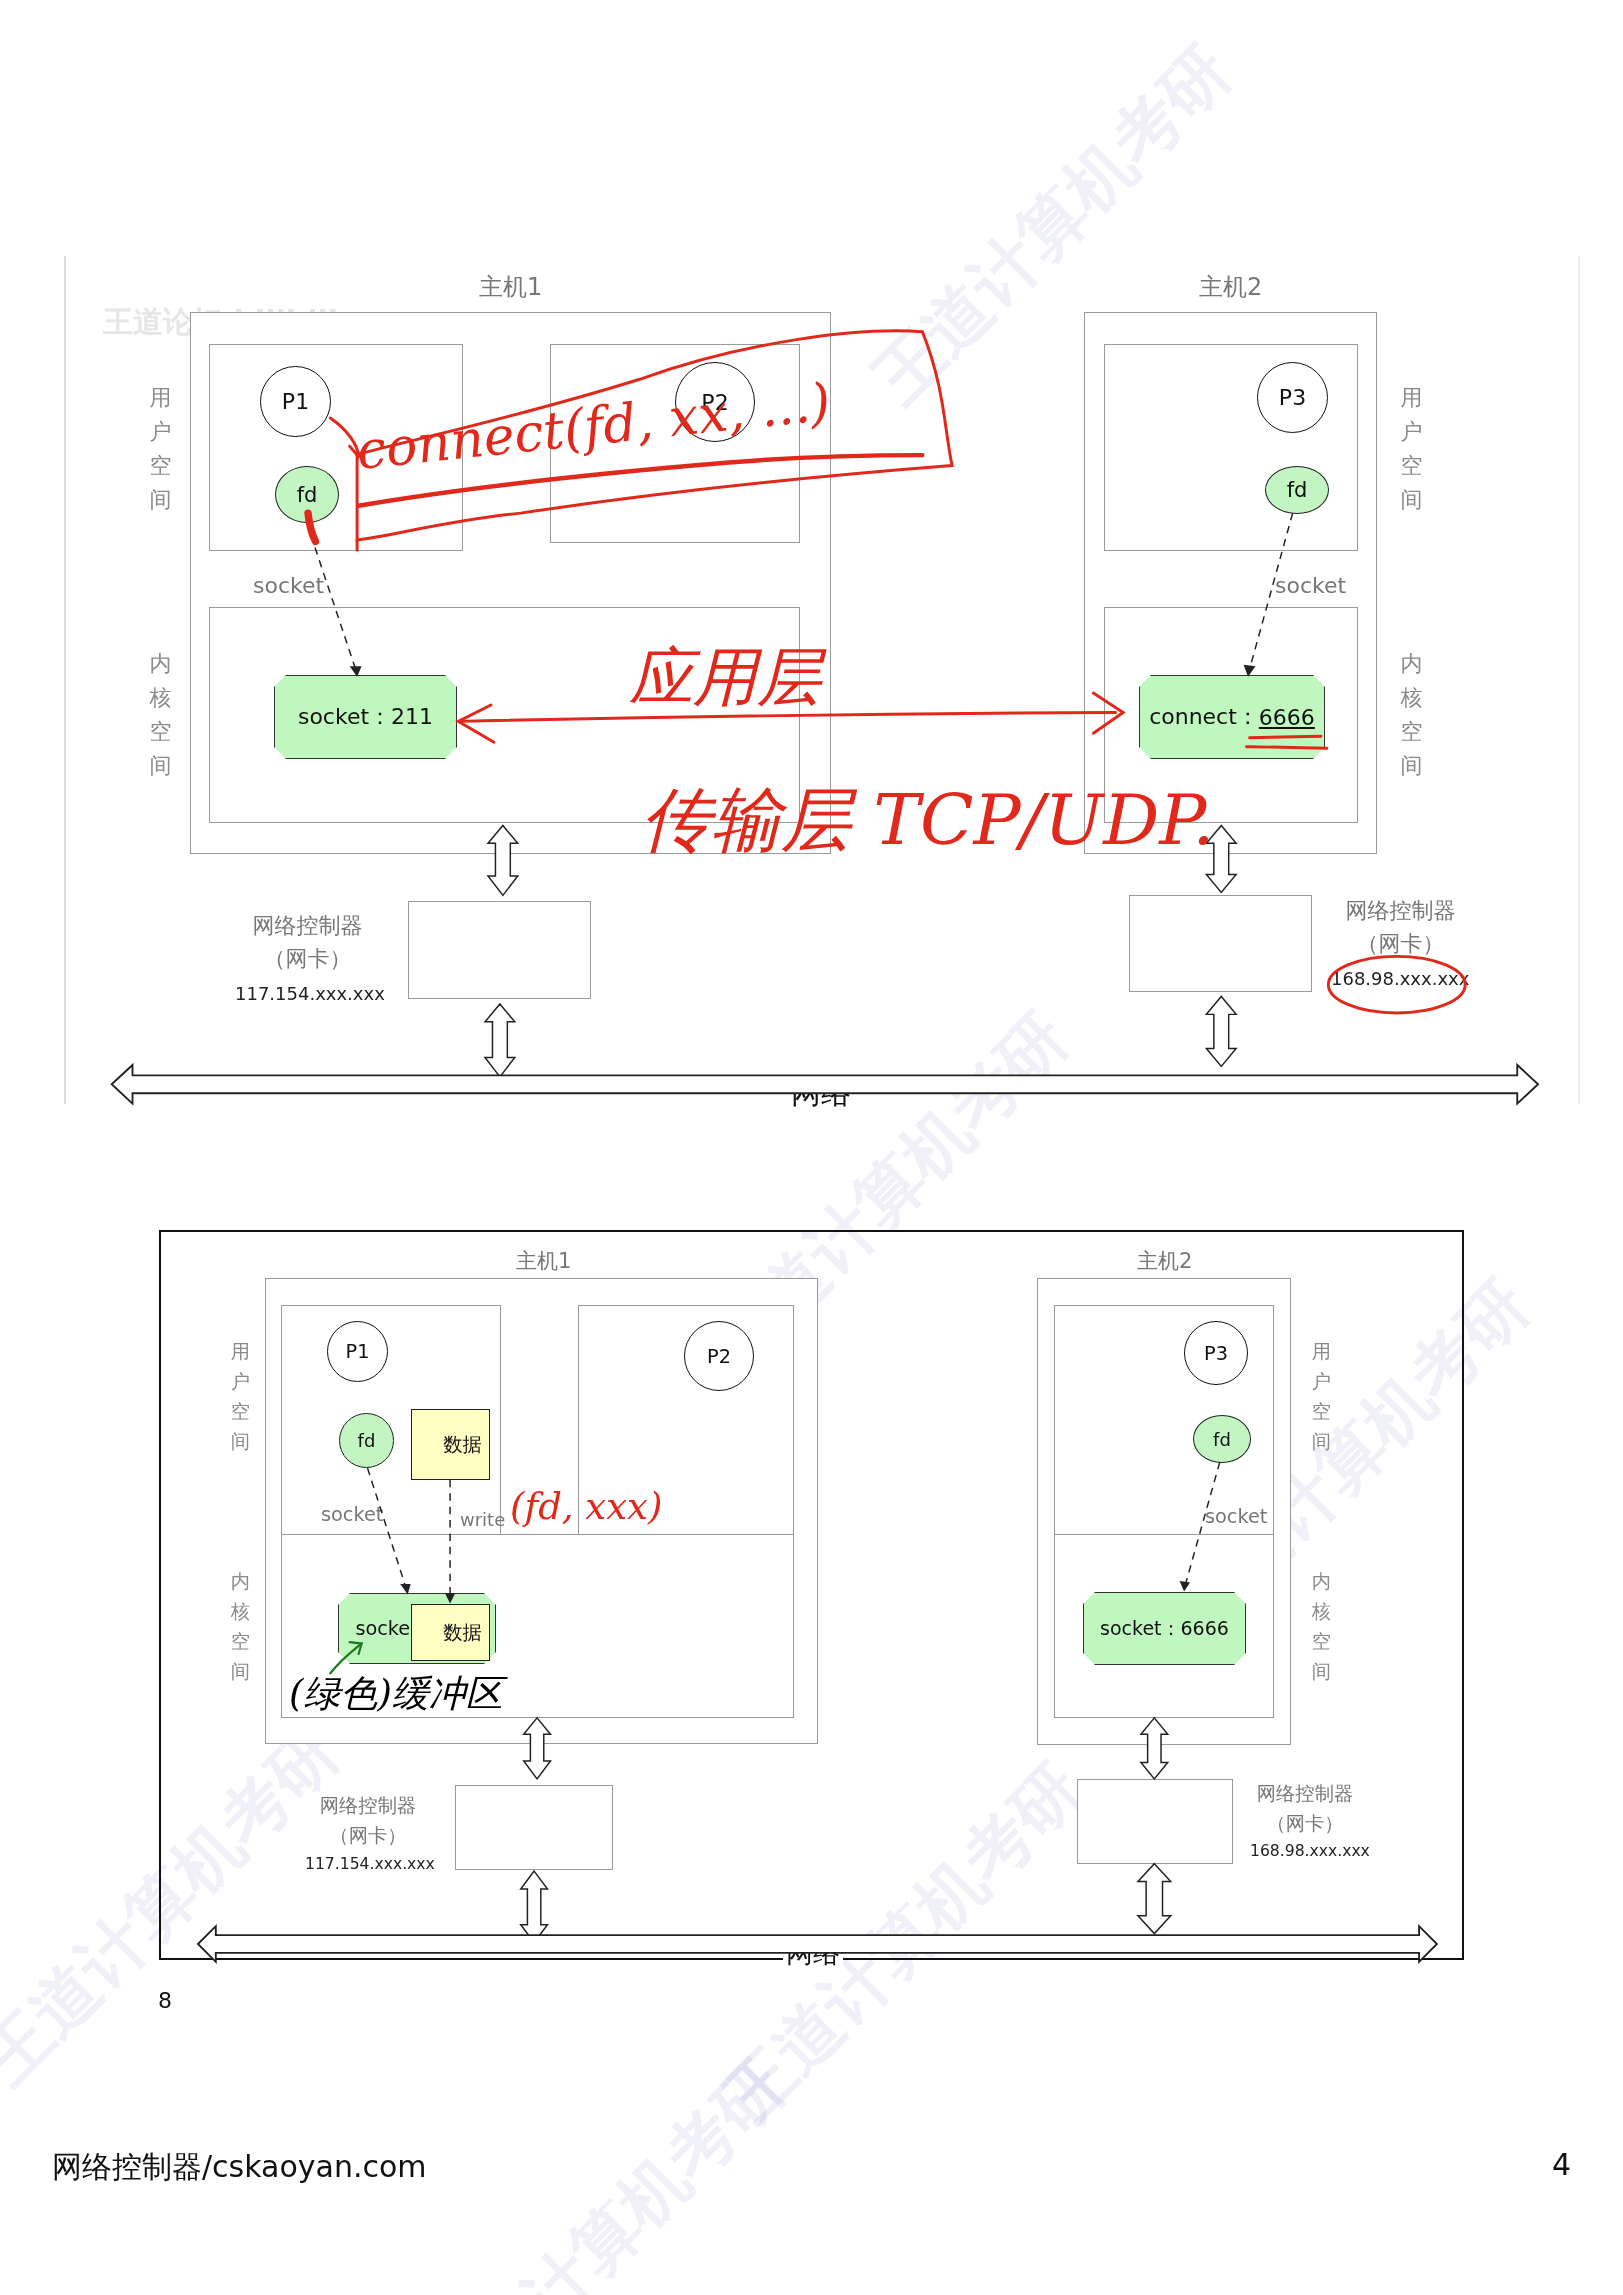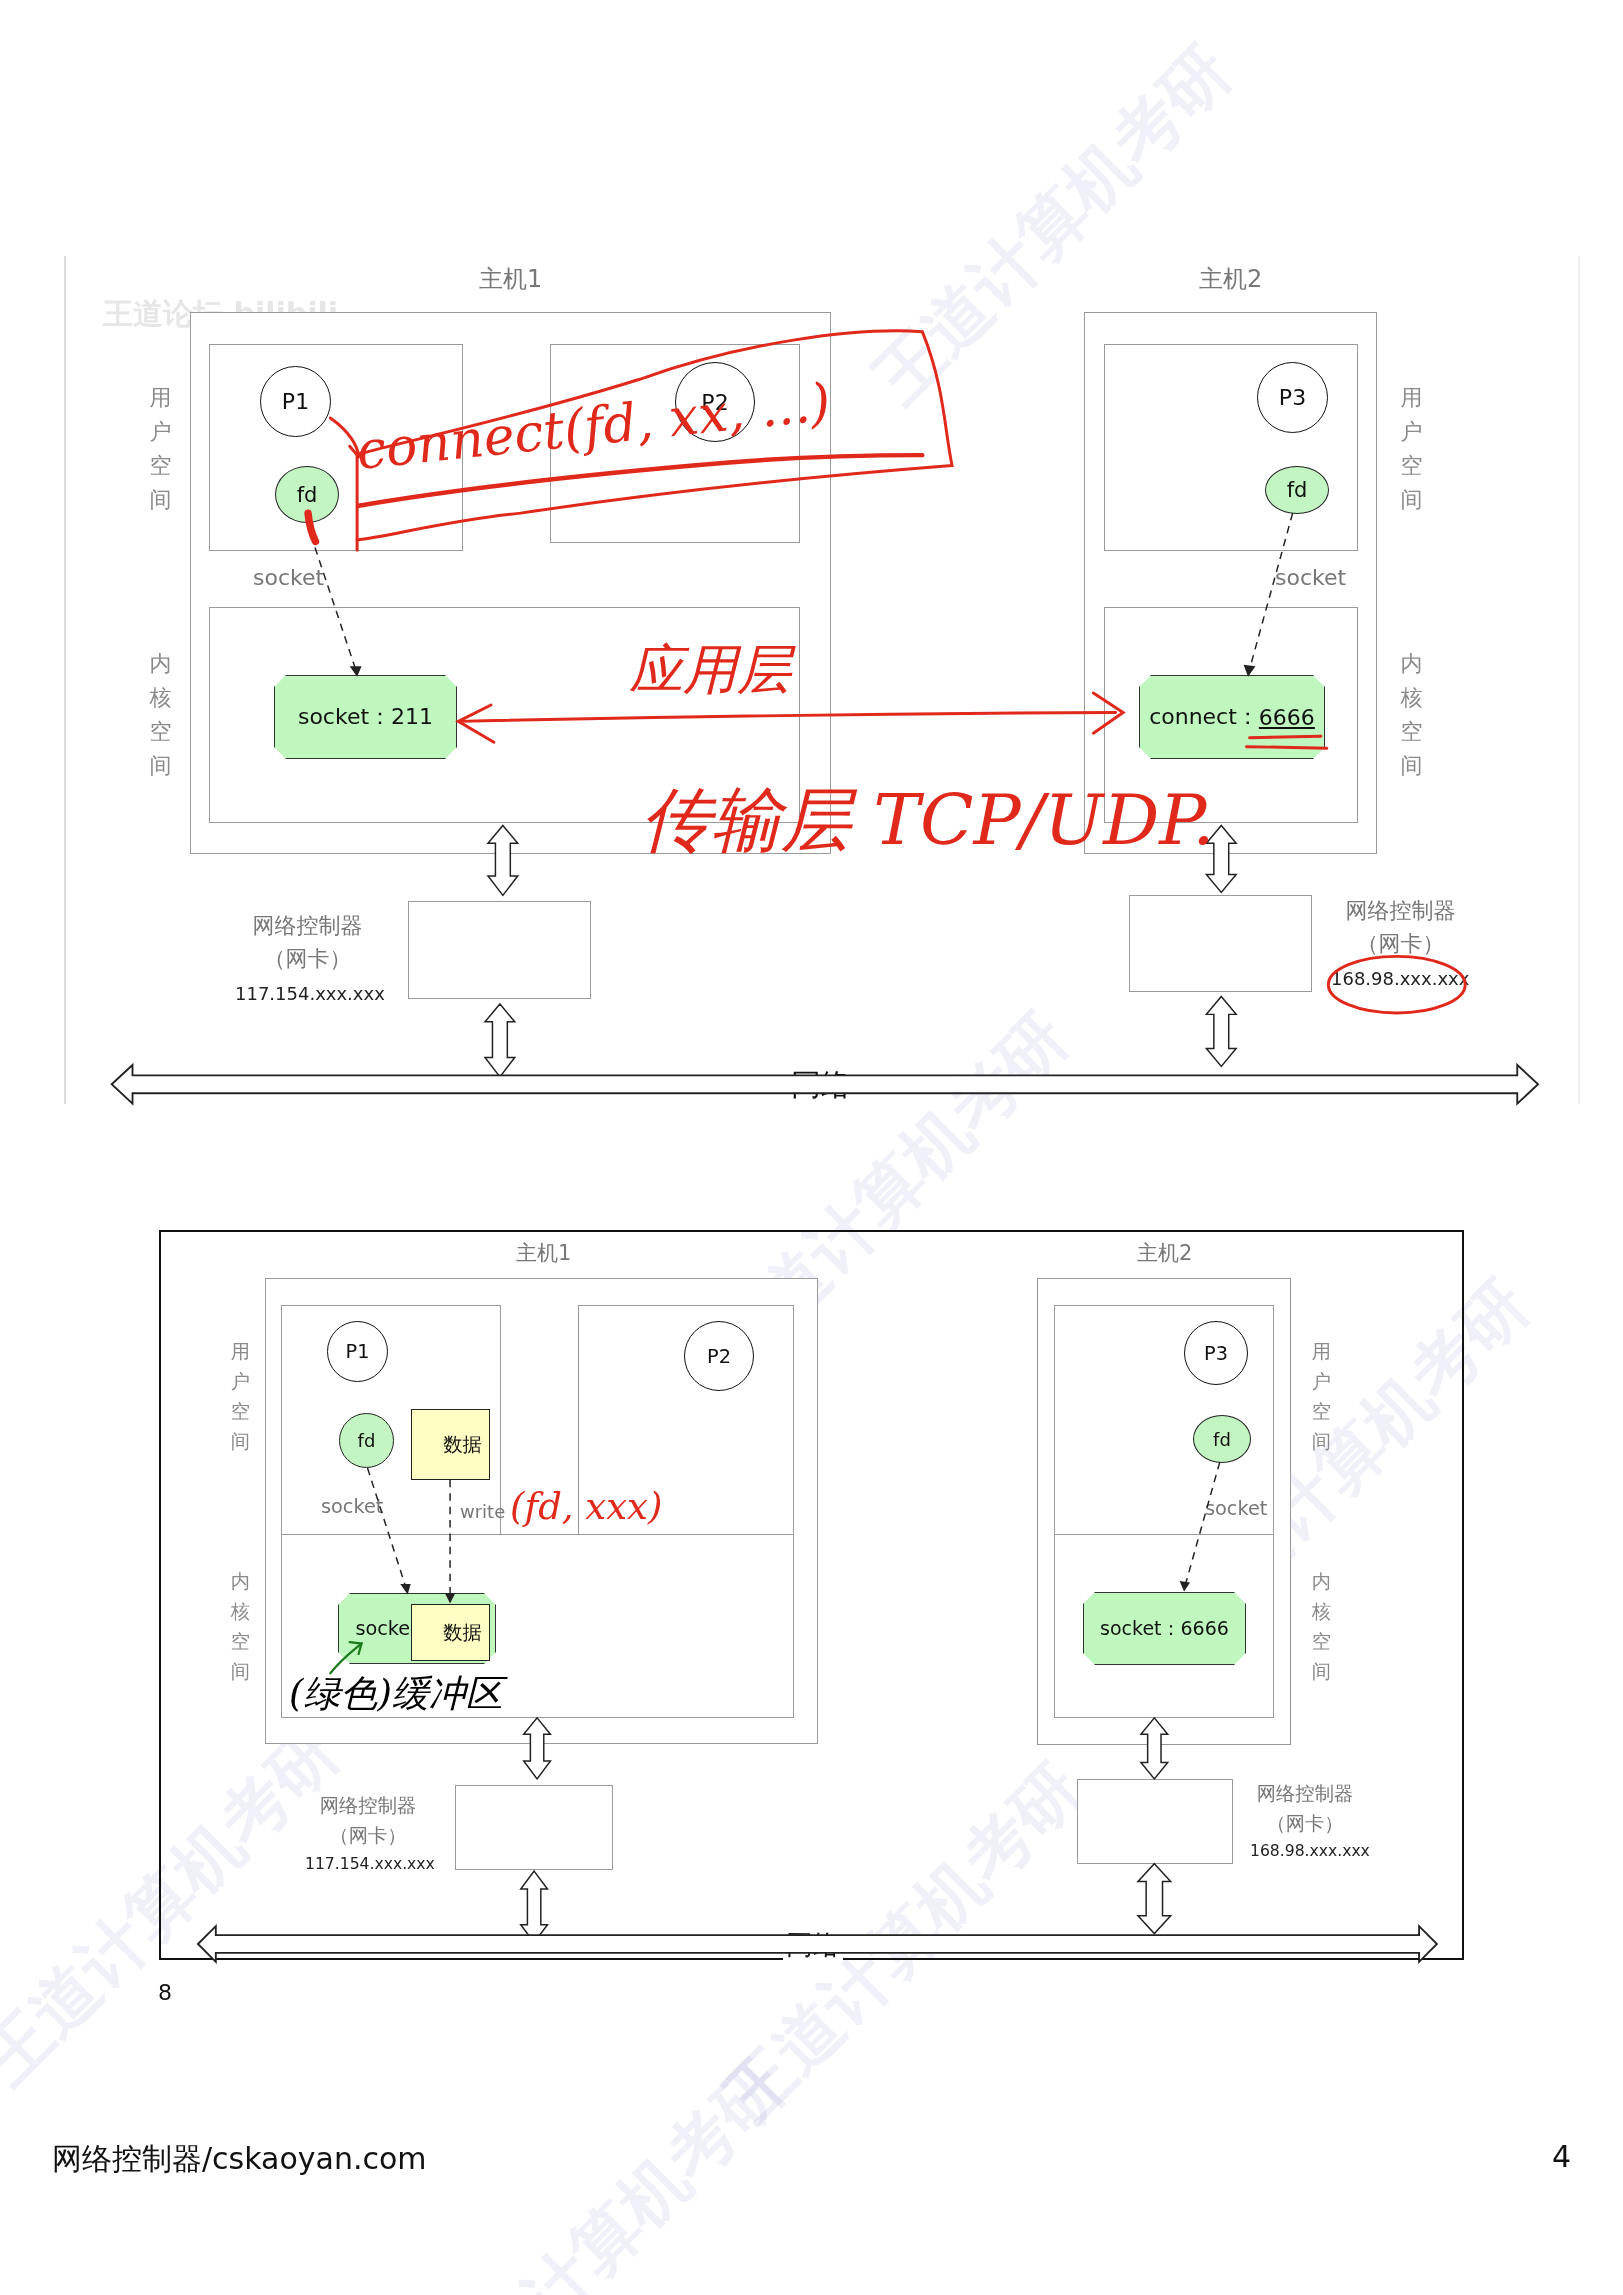--- a/index.html
+++ b/index.html
@@ -1,19 +1,19 @@
 <!DOCTYPE html>
 <html style="font-size:12px"><head>
 <meta charset="utf-8">
 <style>
   html,body{margin:0;padding:0;background:#ffffff;}
   body{width:1623px;height:2295px;position:relative;overflow:hidden;font-family:"DejaVu Sans",sans-serif;}
   .abs{position:absolute;}
   .box{position:absolute;border:1.5px solid #9a9a9a;background:#fff;box-sizing:border-box;}
-  .lbl{position:absolute;color:#777;font-family:"DejaVu Sans",sans-serif;}
+  .lbl{position:absolute;color:#777;font-family:"DejaVu Sans",sans-serif;margin-top:8px;}
   .vert{position:absolute;color:#8a8a8a;font-size:22px;line-height:34px;width:27px;text-align:center;}
   .circle{position:absolute;border:1.5px solid #111;border-radius:50%;background:#fff;display:flex;align-items:center;justify-content:center;font-size:22px;color:#111;box-sizing:border-box;}
   .fd{position:absolute;border:1.5px solid #222;border-radius:50%;background:#c3f5c3;display:flex;align-items:center;justify-content:center;font-size:21px;color:#111;box-sizing:border-box;}
   .sock{position:absolute;background:#bff7bf;border:1.5px solid #333;display:flex;align-items:center;justify-content:center;font-size:22px;color:#111;
         clip-path:polygon(12px 0,calc(100% - 12px) 0,100% 12px,100% calc(100% - 12px),calc(100% - 12px) 100%,12px 100%,0 calc(100% - 12px),0 12px);}
   .data{position:absolute;background:#ffffc4;border:1.5px solid #222;display:flex;align-items:center;justify-content:center;font-size:21px;color:#111;box-sizing:border-box;padding-left:24px;}
   .hand-red{position:absolute;color:#e0281b;font-family:"DejaVu Serif",serif;font-style:italic;}
   .hand-green{position:absolute;color:#000000;font-family:"DejaVu Serif",serif;font-style:italic;}
   .nic-lbl{position:absolute;color:#777;font-size:22px;text-align:center;line-height:33px;}
   .ip{position:absolute;color:#222;font-size:18px;}
@@ -139,21 +139,21 @@
     <path d="M1470,932 L1510,958 L1470,986"></path>
 
     <path d="M1680,992 L1776,990"></path>
     <path d="M1676,1004 L1784,1006"></path>
 
     <ellipse cx="1878" cy="1324" rx="92" ry="38"></ellipse>
   </g>
 </svg>
 
 <div class="hand-red" style="left:360px;top:421px;font-size:52px;transform:rotate(-6deg);transform-origin:left bottom;white-space:nowrap;">connect(fd, xx, ...)</div>
-<div class="hand-red" style="left:629px;top:634px;font-size:54px;white-space:nowrap;">应用层</div>
+<div class="hand-red" style="left:629px;top:634px;font-size:64px;white-space:nowrap;">应用层</div>
 <div class="hand-red" style="left:641px;top:774px;font-size:70px;white-space:nowrap;">传输层 TCP/UDP.</div>
 
 <div class="abs" style="left:159px;top:1230px;width:1305px;height:730px;border:2.2px solid #111;box-sizing:border-box;"></div>
 
 <div class="lbl" style="left:516px;top:1239px;font-size:21px;">主机1</div>
 <div class="lbl" style="left:1137px;top:1239px;font-size:21px;">主机2</div>
 
 <div class="box" style="left:265px;top:1278px;width:553px;height:466px;"></div>
 <div class="box" style="left:281px;top:1305px;width:220px;height:254px;"></div>
 <div class="box" style="left:578px;top:1305px;width:216px;height:247px;"></div>

